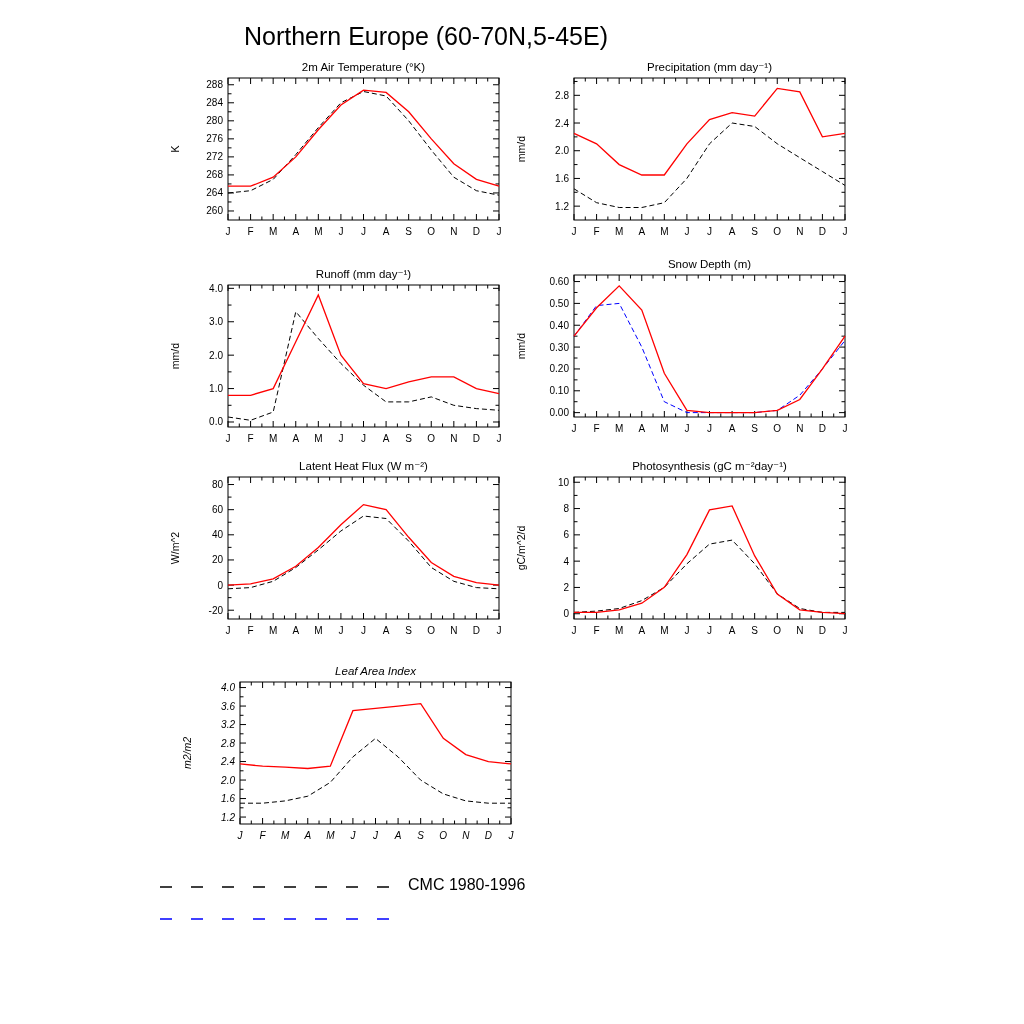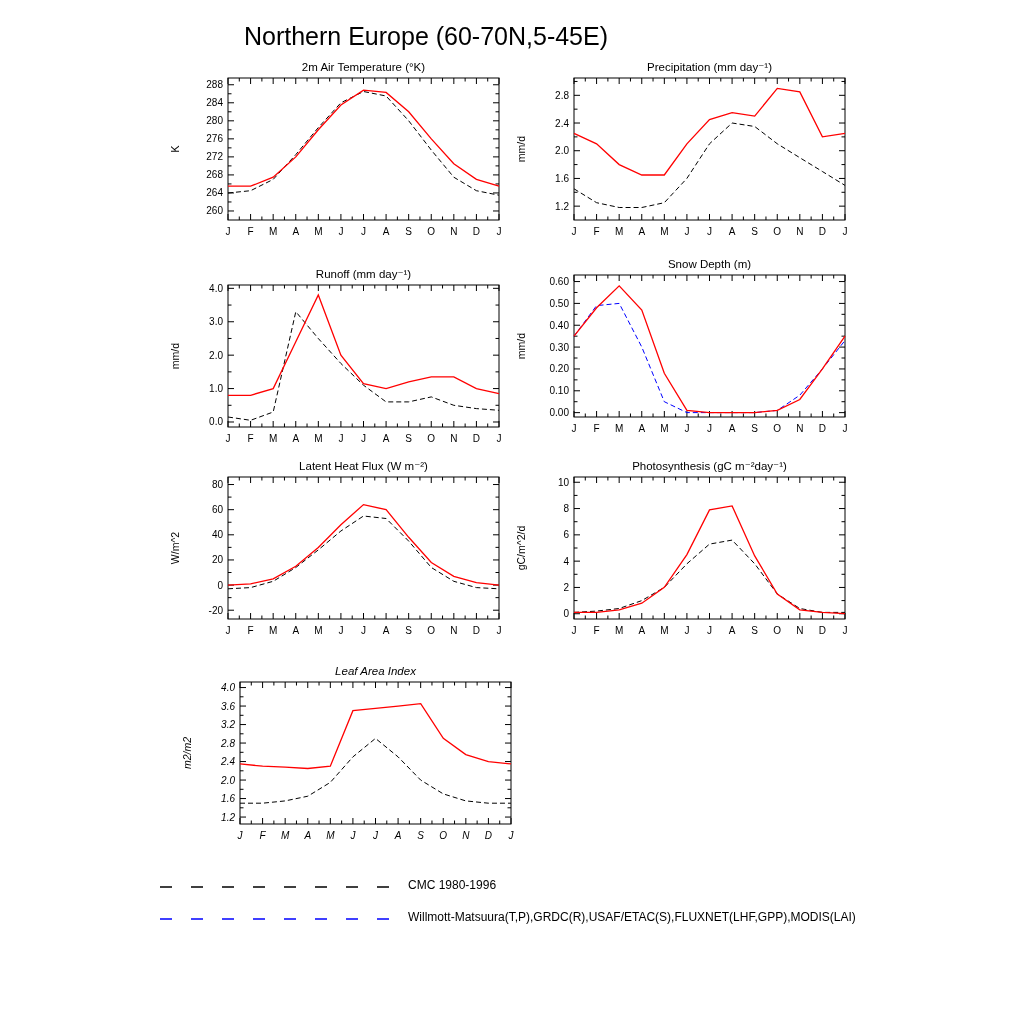--- a/index.html
+++ b/index.html
@@ -10,21 +10,21 @@
   .c0{left:166px;top:60px;}
   .c1{left:512px;top:60px;}
   .c2{left:166px;top:267px;}
   .c3{left:512px;top:257px;}
   .c4{left:166px;top:459px;}
   .c5{left:512px;top:459px;}
   .c6{left:178px;top:664px;font-style:italic;}
   .legend{position:absolute;left:158px;top:874px;display:flex;flex-direction:column;gap:11px;}
   .legend-row{display:flex;align-items:center;height:21px;}
   .legend-line{width:235px;height:12px;display:inline-block;}
-  .legend-label{margin-left:15px;font-size:12px;white-space:nowrap;}
+  .legend-label{margin-left:15px;font-size:16px;white-space:nowrap;}
 </style>
 </head>
 <body>
 
 <div class="page">
 
   <div class="page-title">Northern Europe (60-70N,5-45E)</div>
 
   <div class="chart c0"><svg viewBox="0 0 345 192" width="345" height="192" style="font-family:'Liberation Sans','DejaVu Sans',sans-serif">
         <text x="197.5" y="11" font-size="11.5" text-anchor="middle" fill="#000">2m Air Temperature (°K)</text>
@@ -734,17 +734,16 @@
     <div class="legend-row">
       <span class="legend-line"><svg viewBox="0 0 235 12" width="235" height="12">
             <line x1="2" y1="6" x2="233" y2="6" stroke="#000000" stroke-width="1.3" stroke-dasharray="12 19"></line>
           </svg></span>
       <span class="legend-label">CMC 1980-1996</span>
     </div>
     <div class="legend-row">
       <span class="legend-line"><svg viewBox="0 0 235 12" width="235" height="12">
             <line x1="2" y1="6" x2="233" y2="6" stroke="#0000ff" stroke-width="1.3" stroke-dasharray="12 19"></line>
           </svg></span>
-      <span class="legend-label">Willmott-Matsuura(T,P),GRDC(R),USAF/ETAC(S),FLUXNET(LHF,GPP),MODIS(LAI)</span>
     </div>
   </div>
 
 </div>
 
 </body></html>

